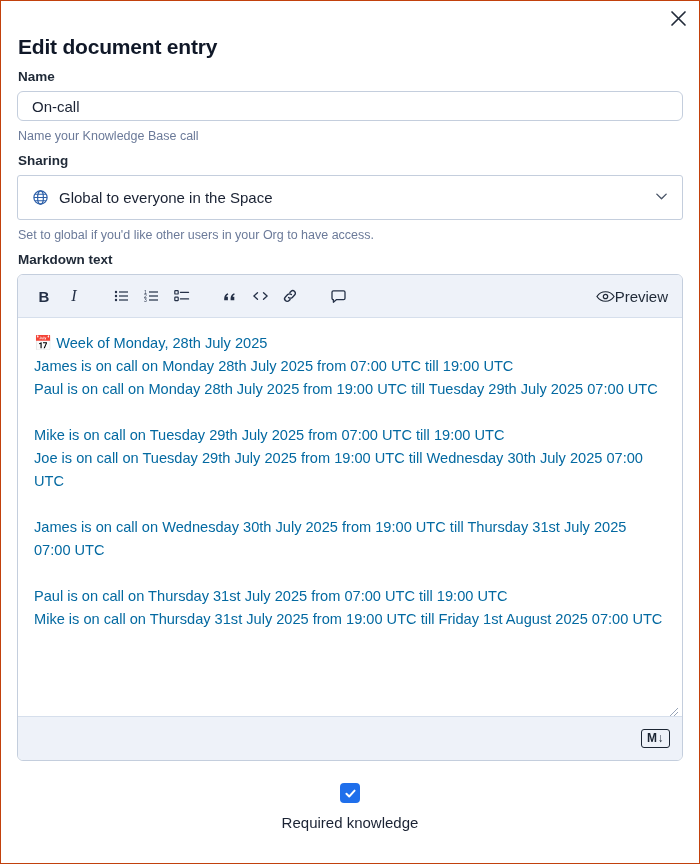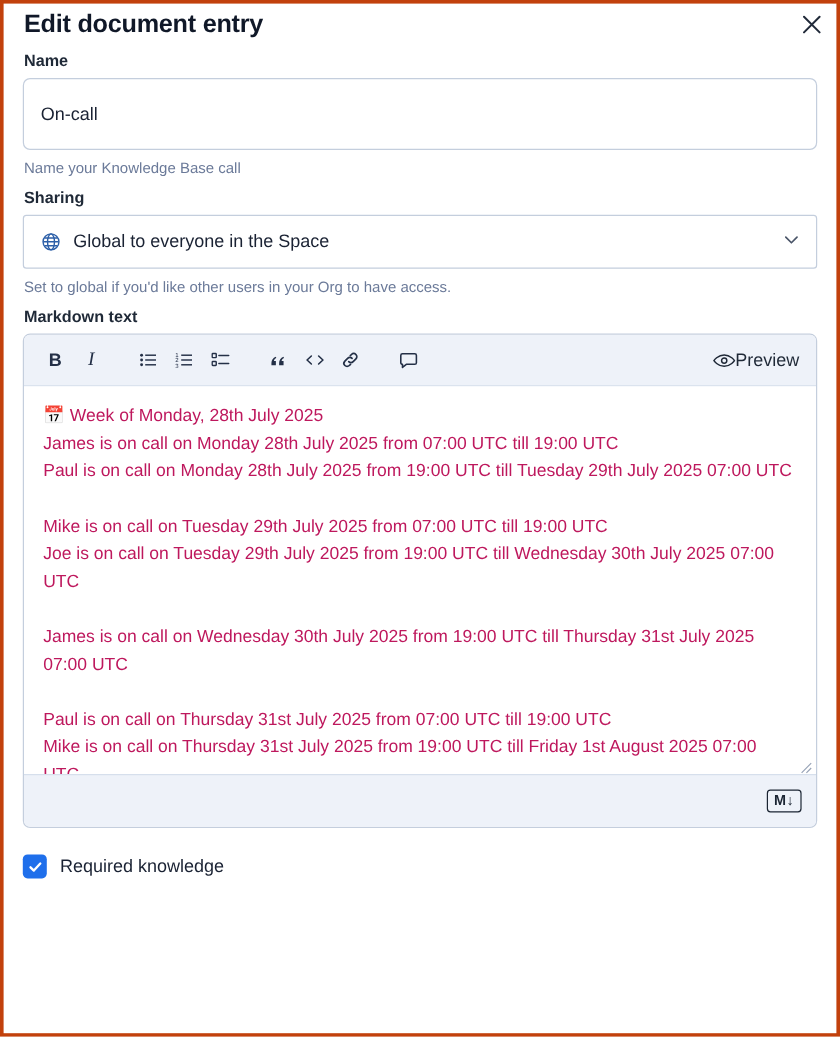--- a/index.html
+++ b/index.html
@@ -13,22 +13,22 @@
     background: #ffffff;
     font-family: "Liberation Sans", sans-serif;
     color: #1a2233;
     overflow: hidden;
   }
   .dialog {
     position: relative;
     width: 700px;
     height: 864px;
     background: #ffffff;
-    border: 3px solid #c2410c;
-    padding: 0 16px 0 16px;
+    border: 1px solid #c2410c;
+    padding: 28px 16px 0 16px;
   }
   .close-btn {
     position: absolute;
     top: 4px;
     right: 8px;
     width: 26px;
     height: 26px;
     display: flex;
     align-items: center;
     justify-content: center;
@@ -47,21 +47,21 @@
     padding-left: 1px;
   }
   .field-label {
     font-size: 13.5px;
     font-weight: bold;
     color: #1f2937;
     margin: 10px 0 7px 1px;
   }
   .text-input {
     width: 100%;
-    height: 60px;
+    height: 30px;
     border: 1px solid #c4cedd;
     border-radius: 6px;
     font-size: 15px;
     color: #1a2233;
     padding: 0 14px;
     font-family: "Liberation Sans", sans-serif;
     background: #ffffff;
     outline: none;
   }
   .helper-text {
@@ -133,25 +133,25 @@
     font-size: 15px;
     color: #1f2937;
     cursor: pointer;
     padding: 2px 2px;
     background: none;
     border: none;
     font-family: "Liberation Sans", sans-serif;
   }
   .editor-body {
     position: relative;
-    height: 323px;
+    height: 398px;
     padding: 14px 16px 10px 16px;
     font-size: 14.6px;
     line-height: 23px;
-    color: #be185d;
+    color: #0369a1;
     overflow: hidden;
     background: #ffffff;
   }
   .md-line { white-space: pre-wrap; }
   .md-blank { height: 23px; }
   .resize-grip {
     position: absolute;
     right: 3px;
     bottom: 3px;
     width: 12px;
@@ -175,20 +175,21 @@
     font-weight: bold;
     color: #1b2533;
     line-height: 14px;
     letter-spacing: 0.5px;
   }
   .checkbox-row {
     display: flex;
     align-items: center;
     margin-top: 22px;
     gap: 11px;
+    flex-direction: column;
   }
   .checkbox {
     width: 20px;
     height: 20px;
     border-radius: 4px;
     background: #1f6feb;
     display: flex;
     align-items: center;
     justify-content: center;
     cursor: pointer;

